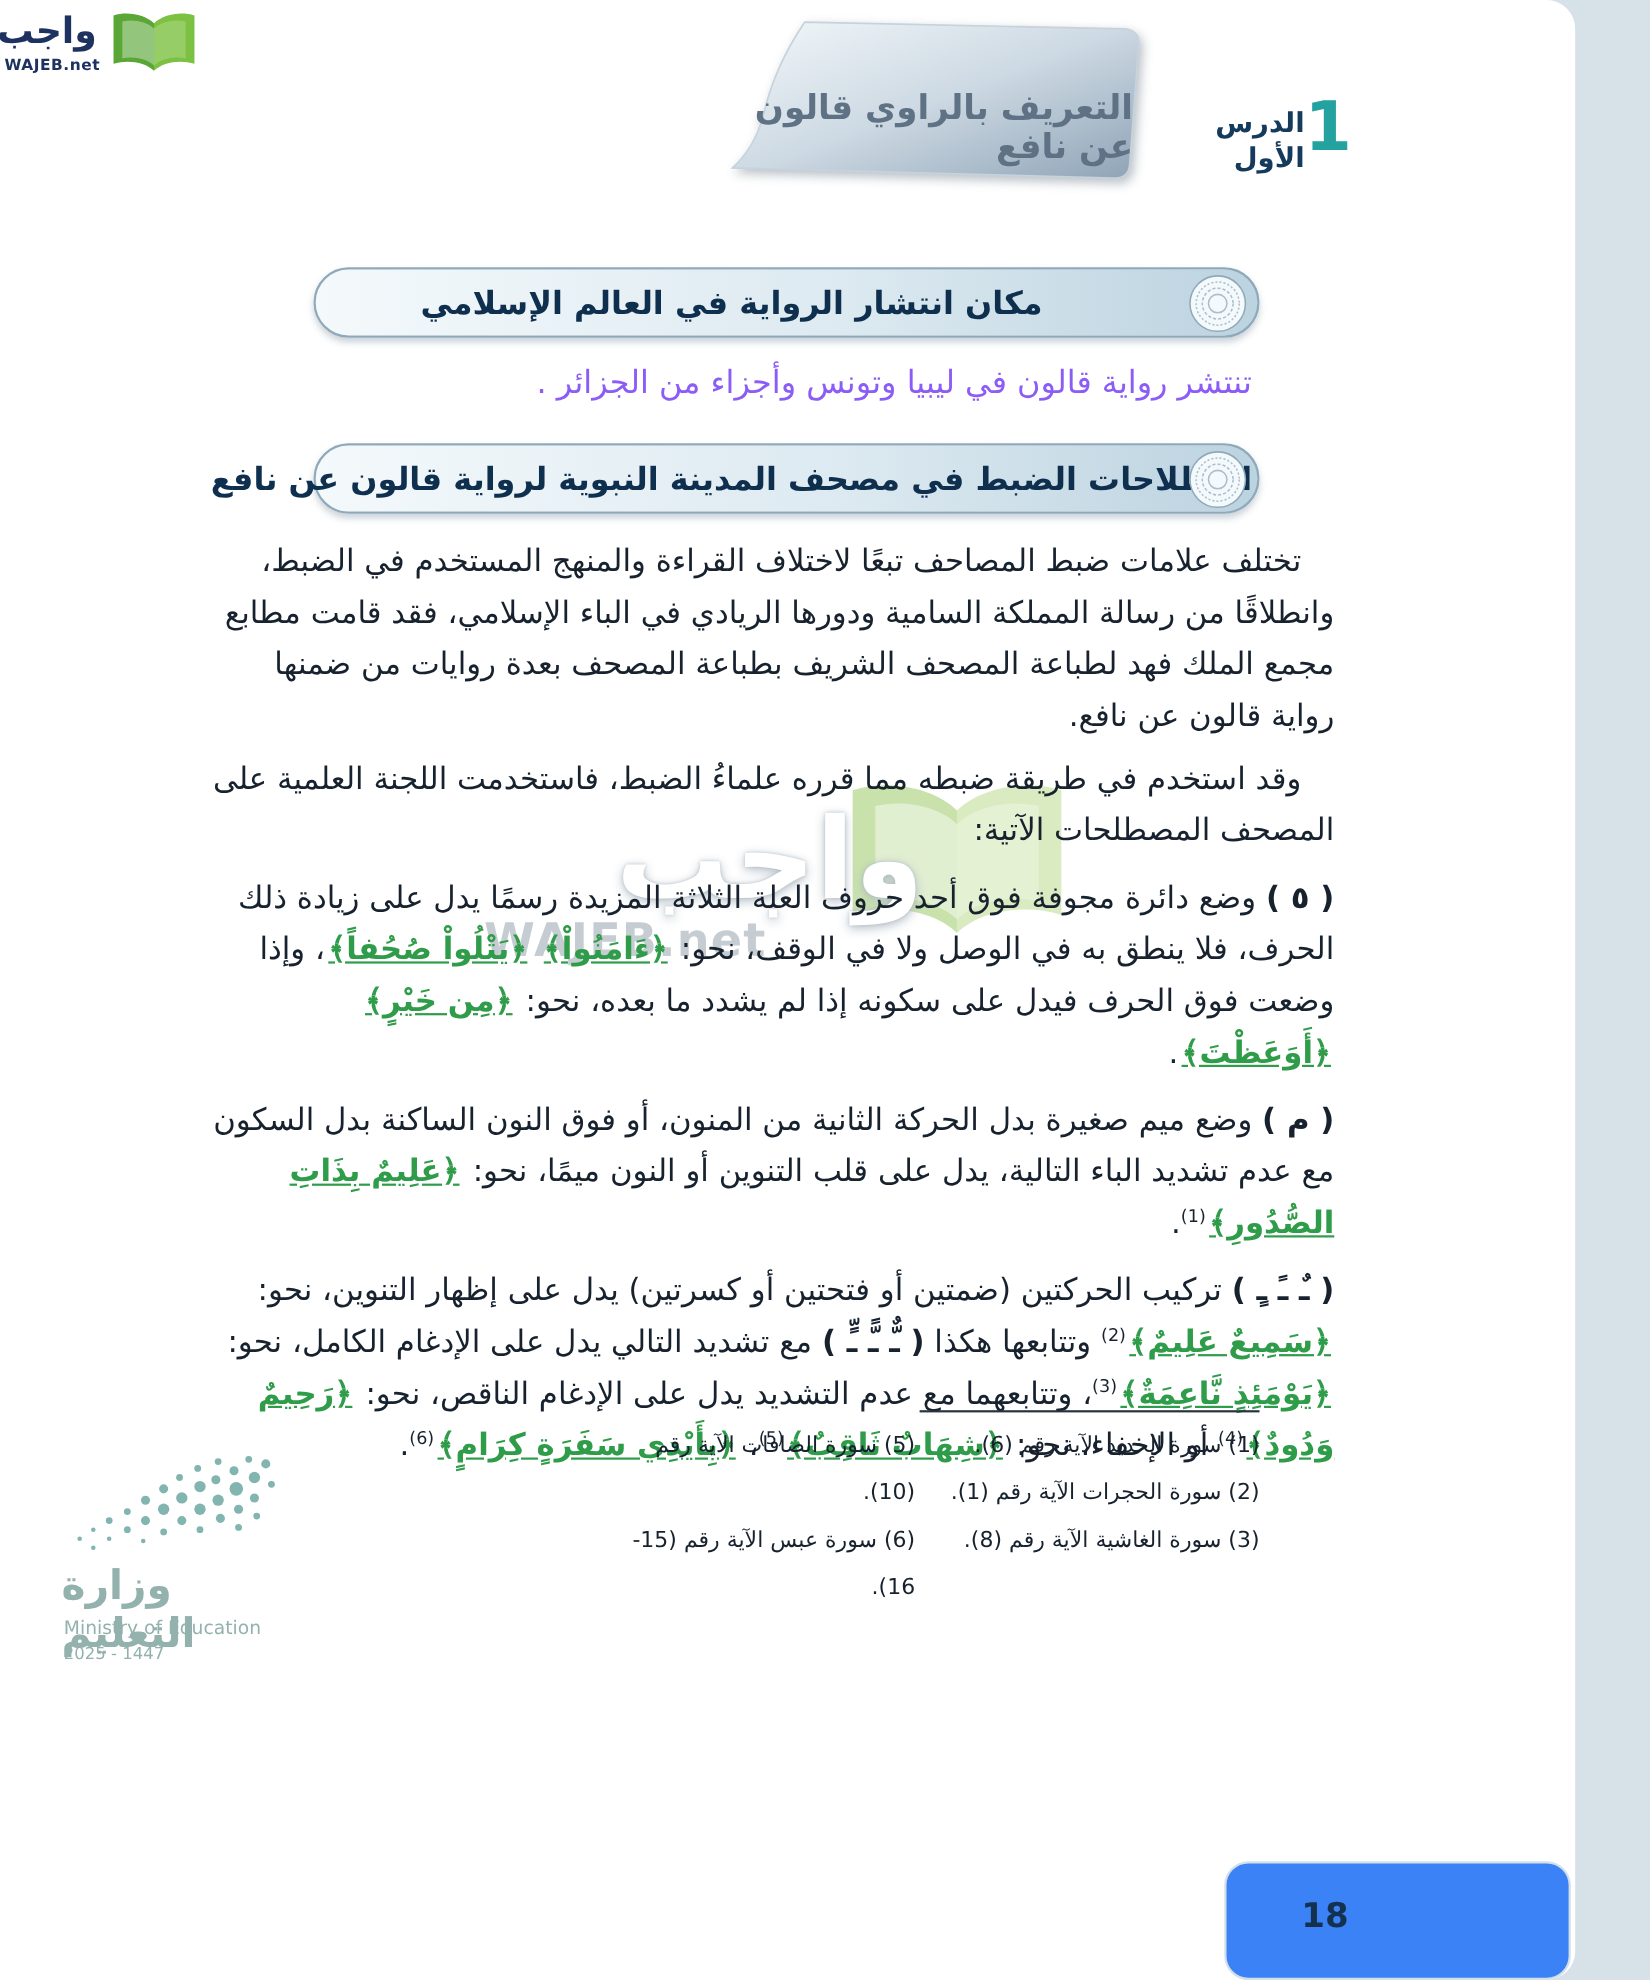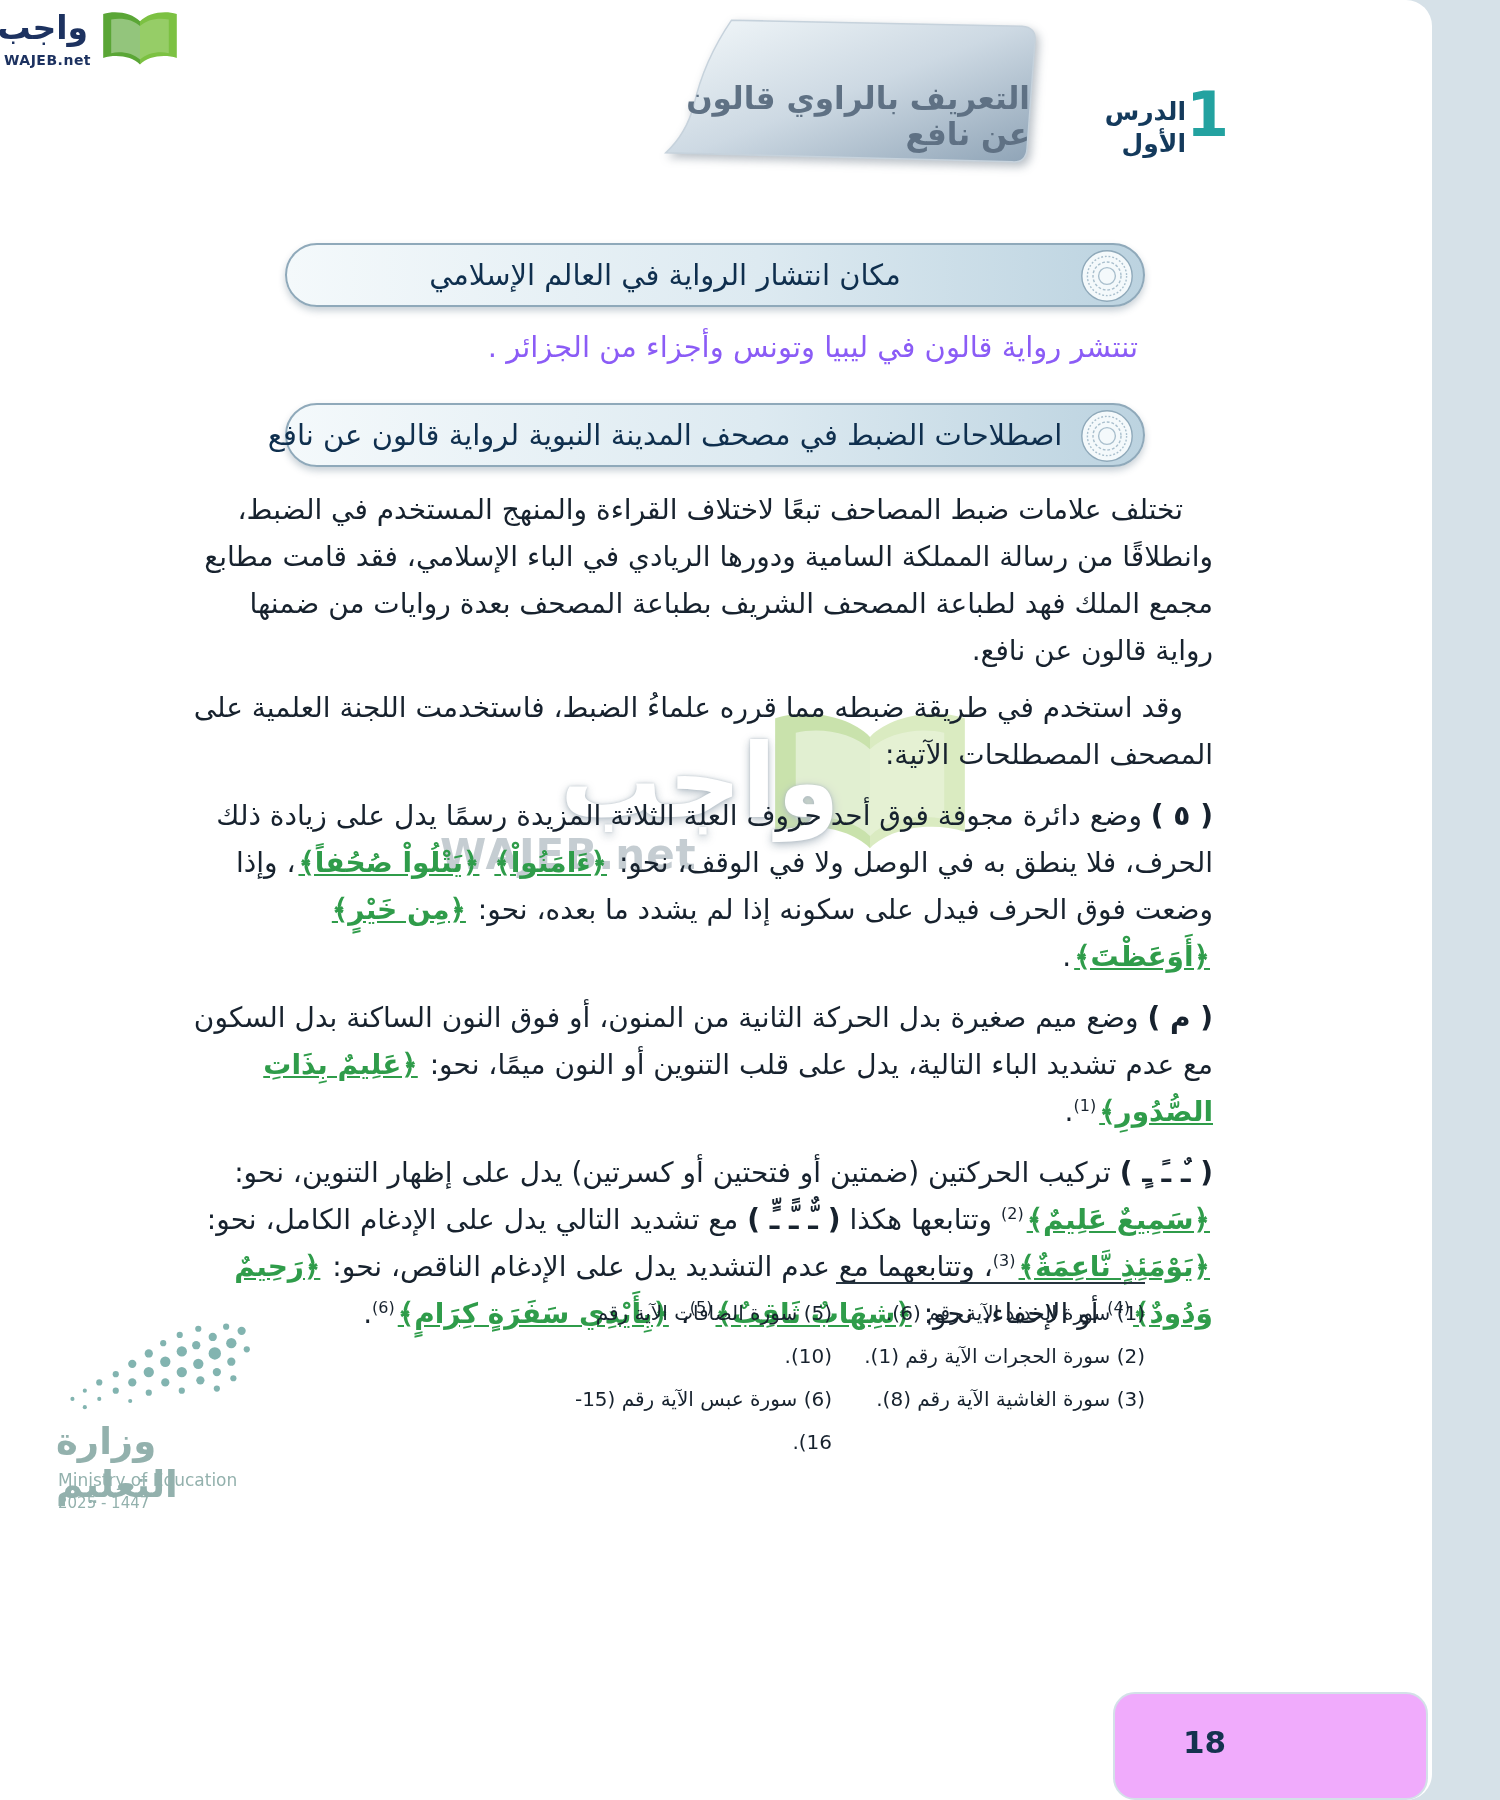--- a/index.html
+++ b/index.html
@@ -20,21 +20,21 @@
   .title-text { position:absolute; left:0; right:10px; bottom:18px; text-align:right; font-size:31px; font-weight:bold; color:#5f7184; direction:rtl; }
 
   .lesson-label { position:absolute; left:1096px; top:96px; width:90px; text-align:right; font-size:25px; font-weight:bold; color:#143a5c; direction:rtl; line-height:32px; }
   .lesson-number { position:absolute; left:1186px; top:78px; font-size:62px; font-weight:bold; color:#23a2a0; }
 
   
   .sec-banner { position:absolute; left:285px; width:860px; height:64px; border:2px solid #8fa9ba; border-radius:34px;
     background:linear-gradient(to right, #f4f9fb 0%, #ddeaf1 55%, #bcd3e0 100%); box-shadow:0 4px 7px rgba(40,70,95,.25); z-index:3; }
   .sec1 { top:243px; } .sec2 { top:403px; }
   .sec-text { position:absolute; left:0; right:100px; top:0; bottom:0; display:flex; align-items:center; justify-content:center;
-    font-size:29px; font-weight:normal; color:#0f2f4e; direction:rtl; white-space:nowrap; }
+    font-size:29px; font-weight:bold; color:#0f2f4e; direction:rtl; white-space:nowrap; }
   .rosette { position:absolute; right:8px; top:3px; width:56px; height:56px; }
 
   .sec1-body { position:absolute; left:185px; top:330px; width:953px; font-size:29px; color:#8b5cf6; direction:rtl; text-align:right; z-index:2; }
 
   
   .bodytext { position:absolute; left:183px; top:486px; width:1030px; direction:rtl; font-size:28px; color:#17222e; line-height:47px; text-align:right; z-index:2; }
   .para { margin-bottom:10px; }
   .indent { text-indent:30px; }
   .item { margin-top:14px; }
   .marker { font-weight:bold; white-space:nowrap; }
@@ -55,21 +55,21 @@
   .fn-left { left:552px; width:280px; }
 
   
   .moe { position:absolute; left:50px; top:1318px; width:260px; height:210px; z-index:2; }
   .moe-dots { position:absolute; left:8px; top:0; width:196px; height:104px; }
   .moe-ar { position:absolute; left:6px; top:102px; width:200px; font-size:37px; font-weight:bold; color:#93b1ad; direction:rtl; text-align:left; }
   .moe-en { position:absolute; left:8px; top:152px; font-size:17px; color:#93b1ad; }
   .moe-years { position:absolute; left:8px; top:176px; font-size:15px; color:#93b1ad; }
 
   
-  .pagenum-box { position:absolute; left:1113px; top:1692px; width:315px; height:108px; background:#f0abfc; border:2px solid #d3e0e8; border-radius:22px; z-index:3; }
+  .pagenum-box { position:absolute; left:1113px; top:1692px; width:315px; height:108px; background:#3b82f6; border:2px solid #d3e0e8; border-radius:22px; z-index:3; }
   .pagenum { position:absolute; left:68px; top:30px; font-size:31px; font-weight:bold; color:#14324f; }
 </style>
 </head>
 <body>
 
 <div class="canvas">
   <div class="paper">
 
     <div class="wajeb">
       <div class="wajeb-ar">واجب</div>

